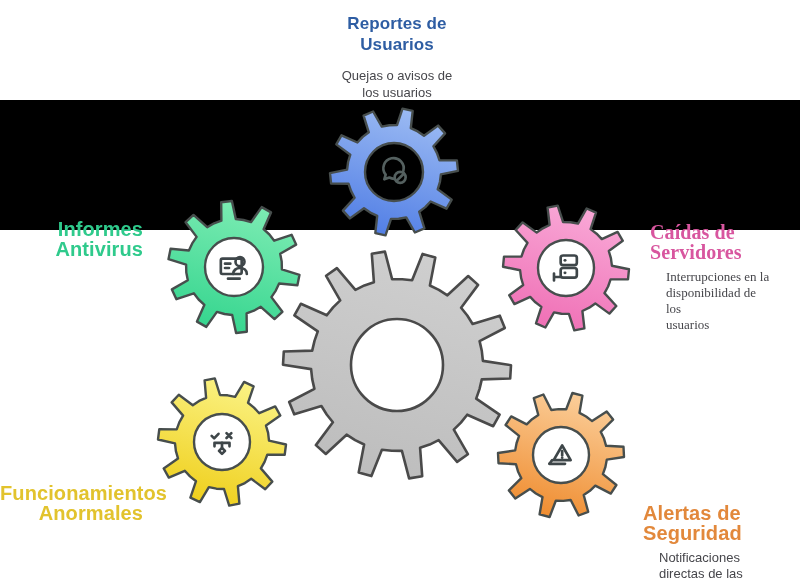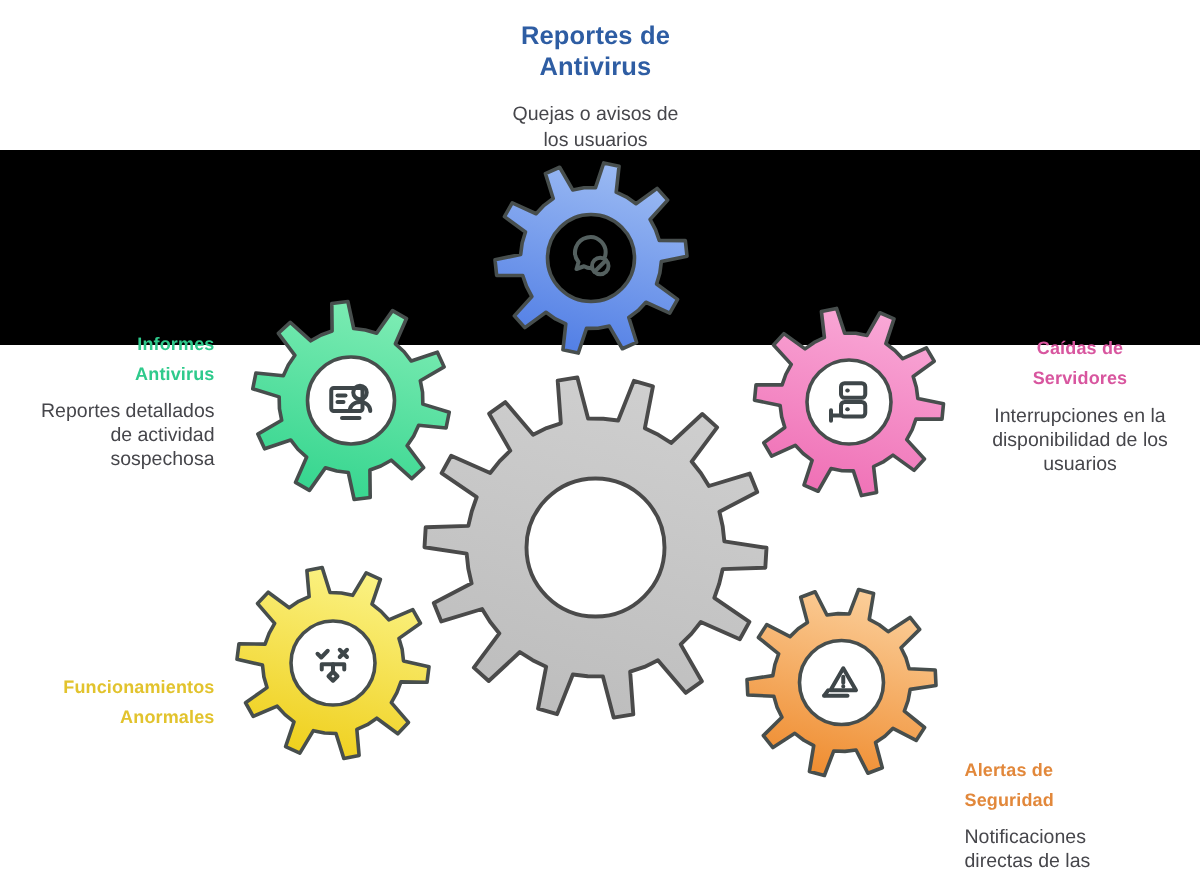--- a/index.html
+++ b/index.html
@@ -4,35 +4,35 @@
 <style>
   html,body{margin:0;padding:0;background:#ffffff;}
   .stage{
     position:relative;width:800px;height:581px;overflow:hidden;
     background:#ffffff;font-family:"Liberation Sans",sans-serif;
   }
   .band{position:absolute;left:0;top:100px;width:800px;height:130px;}
   #gears{position:absolute;left:0;top:0;}
   .node-text{position:absolute;}
   .node-text h2{
-    margin:0;font-size:12px;line-height:20px;font-weight:bold;
+    margin:0;font-size:20px;line-height:20px;font-weight:bold;
     white-space:pre-line;letter-spacing:.1px;
   }
   .node-text p{
-    margin:0;font-size:13px;line-height:16px;color:#46464b;
+    margin:16px;font-size:13px;line-height:16px;color:#46464b;
     white-space:pre-line;
   }
   .node-top{left:287px;top:13px;width:220px;text-align:center;}
   .node-top h2{font-size:17px;line-height:21px;}
   .node-top p{margin-top:12px;line-height:17px;}
   .node-left{left:0px;top:219px;width:143px;text-align:right;}
   .node-left p{margin-top:7px;}
-  .node-right{left:650px;top:222px;width:140px;text-align:center;}
+  .node-right{left:650px;top:222px;width:140px;text-align:left;font-family:Liberation Serif, serif;}
   .node-right p{margin-top:7px;}
-  .node-bleft{left:0px;top:448px;width:143px;text-align:right;}
+  .node-bleft{left:0px;top:483px;width:143px;text-align:right;}
   .node-bleft p{margin-top:7px;}
   .node-bright{left:643px;top:474px;width:150px;text-align:left;}
   .node-bright p{margin-top:7px;}
   .icon{position:absolute;width:40px;height:40px;}
   .icon *{fill:none;stroke:#3e4649;stroke-width:1.6;stroke-linecap:round;stroke-linejoin:round;}
   .icon.on-dark *{stroke:#54605f;}
 </style>
 </head>
 <body>
 
@@ -109,31 +109,28 @@
   <svg class="icon" style="left:541px;top:435px" viewBox="0 0 24 24">
     <path d="M12.7 6.3 l5.1 8.8 h-10.2 Z"></path>
     <line x1="12.7" y1="9.7" x2="12.7" y2="12.1"></line>
     <line x1="12.7" y1="13.5" x2="12.7" y2="13.6"></line>
     <path d="M5 17.3 h9.4"></path>
     <path d="M6.7 15.1 l-1.5 2"></path>
   </svg>
 
   <div class="node-text node-top">
     <h2 style="color: rgb(46, 93, 163);">Reportes de
-Antivirus</h2>
+Usuarios</h2>
     <p>Quejas o avisos de
 los usuarios</p>
   </div>
 
   <div class="node-text node-left">
     <h2 style="color: rgb(47, 202, 140);">Informes
 Antivirus</h2>
-    <p>Reportes detallados
-de actividad
-sospechosa</p>
   </div>
 
   <div class="node-text node-right">
     <h2 style="color: rgb(216, 86, 159);">Caídas de
 Servidores</h2>
     <p>Interrupciones en la
 disponibilidad de los
 usuarios</p>
   </div>
 

